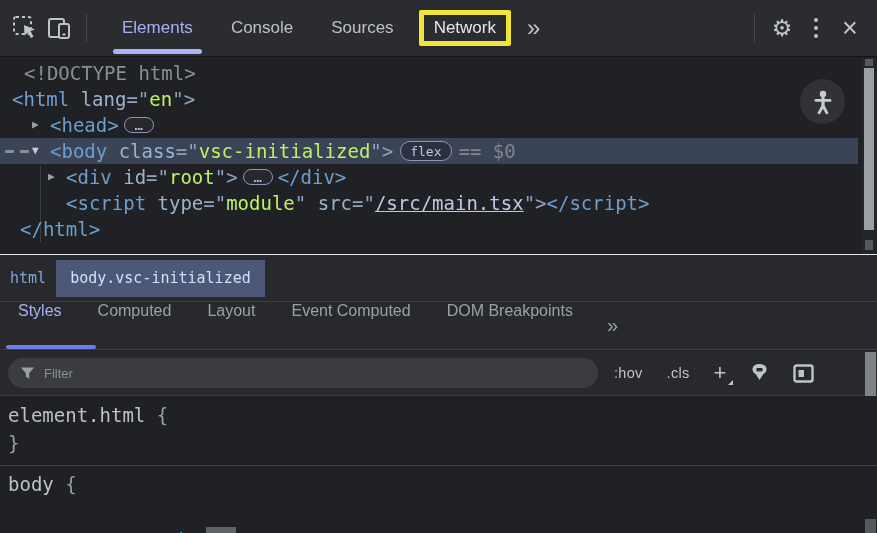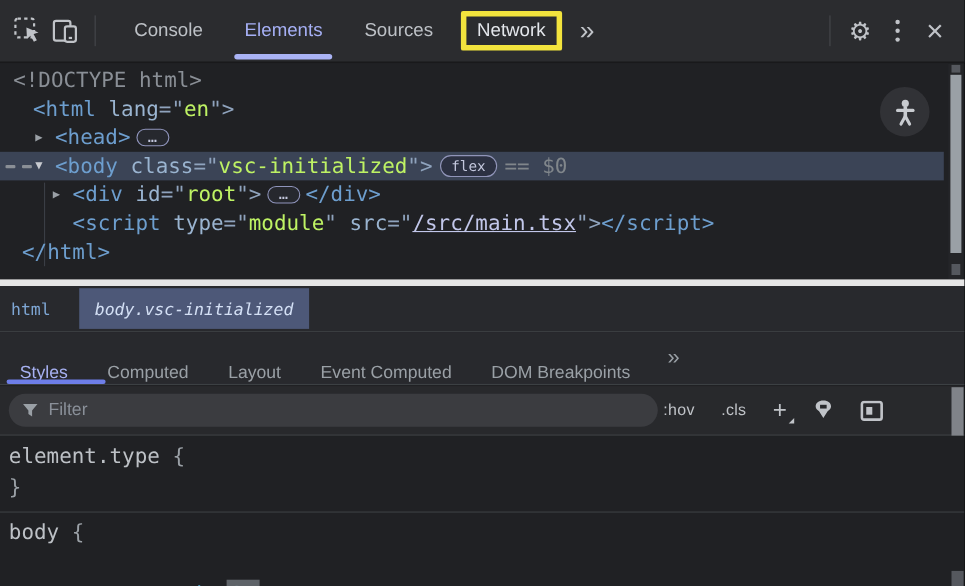--- a/index.html
+++ b/index.html
@@ -79,57 +79,57 @@
   }
   
   .dom-scrollbar { position:absolute; top:0; right:1px; width:14px; height:196px; background:#242528; }
   .dom-scroll-thumb { position:absolute; left:2px; top:10px; width:10px; height:162px; background:#9aa0a6; }
   .dom-scroll-capT { position:absolute; left:3px; top:1px; width:8px; height:7px; background:#55585e; }
   .dom-scroll-capB { position:absolute; left:3px; bottom:4px; width:8px; height:10px; background:#55585e; }
 
   
   .crumb-bar {
     position:absolute; top:254px; left:0; width:877px; height:48px;
-    background:#28292d; border-top:6px solid #e5e5e5; border-bottom:1px solid #3c4043;
+    background:#28292d; border-top:1px solid #e5e5e5; border-bottom:1px solid #3c4043;
     display:flex; align-items:center;
     font-family:"DejaVu Sans Mono", monospace; font-size:15px;
   }
   .crumb { padding:0 10px; color:#7ea6d4; }
   .crumb.selected {
-    margin-left:16px; height:37px; display:flex; align-items:center;
-    background:#4d5878; color:#d4e0f5; padding:0 14px;font-style:italic;
+    height:37px; display:flex; align-items:center;
+    background:#4d5878; color:#d4e0f5; padding:0 14px;
   }
 
   
   .styles-tabs {
     position:absolute; top:302px; left:0; width:877px; height:48px;
     background:#28292d; border-bottom:1px solid #3c4043;
     display:flex; align-items:center; padding-left:4px;
   }
-  .stab { position:relative; height:100%; display:flex; align-items:flex-end; padding:0 22px 0 14px; font-size:16px; color:#9aa0a6; }
+  .stab { position:relative; height:100%; display:flex; align-items:flex-start; padding:0 22px 0 14px; font-size:16px; color:#9aa0a6; }
   .stab.active { color:#a7b1f2; }
   .stab.active .stab-underline { position:absolute; left:2px; bottom:0; width:90px; height:4px; background:#6e7ee8; border-radius:2px; }
   .stab-more { font-size:20px; color:#9aa0a6; padding-left:12px; }
 
   
   .filter-bar {
     position:absolute; top:351px; left:0; width:877px; height:45px;
     background:#28292c; border-bottom:1px solid #3c4043;
     display:flex; align-items:center;
   }
   .filter-pill {
     margin-left:8px; width:590px; height:30px; border-radius:15px;
     background:#3b3c40; display:flex; align-items:center; padding:0 12px; gap:9px;
   }
   .filter-input {
     background:transparent; border:none; outline:none; color:#c7cbd1;
-    font-family:"Liberation Sans", sans-serif; font-size:16px; width:500px;
+    font-family:"Liberation Sans", sans-serif; font-size:13px; width:500px;
   }
   .filter-input::placeholder { color:#8a9099; }
-  .style-toggles { display:flex; align-items:center; gap:24px; margin-left:5px; color:#c0c3c8; font-size:14.5px; }
+  .style-toggles { display:flex; align-items:center; gap:24px; margin-left:16px; color:#c0c3c8; font-size:14.5px; }
   .toggle-text { letter-spacing:.3px; }
   .plus-wrap { position:relative; font-size:22px; line-height:1; color:#c0c3c8; }
   .plus-corner { position:absolute; right:-7px; bottom:-1px; width:0; height:0;
     border-left:5px solid transparent; border-bottom:5px solid #c0c3c8; }
 
   
   .styles-content {
     position:absolute; top:397px; left:0; width:877px; height:136px;
     background:#202124; overflow:hidden;
     font-family:"DejaVu Sans Mono", monospace; font-size:19px; line-height:28px;
@@ -167,26 +167,26 @@
     <div class="tb-iconbtn">
       <svg width="28" height="28" viewBox="0 0 28 28">
         <rect x="4" y="5" width="15" height="18" rx="2" fill="none" stroke="#c0c3c8" stroke-width="2"></rect>
         <rect x="14" y="10" width="10" height="14" rx="2" fill="#2b2c2f" stroke="#c0c3c8" stroke-width="2"></rect>
         <rect x="17.5" y="19.5" width="3" height="2" fill="#c0c3c8"></rect>
       </svg>
     </div>
     <div class="tb-sep"></div>
 
     <nav class="tabs">
-      <div class="tab">
-        <span>Console</span>
-      </div>
       <div class="tab active">
         <span>Elements</span>
         <span class="tab-underline"></span>
+      </div>
+      <div class="tab">
+        <span>Console</span>
       </div>
       <div class="tab">
         <span>Sources</span>
       </div>
       <div class="tab hl-network">
         <span class="hl-box">
           <span>Network</span>
         </span>
       </div>
       <div class="more-tabs">»</div>
@@ -207,25 +207,25 @@
       <div class="tb-iconbtn">
         <span class="close-glyph">×</span>
       </div>
     </div>
   </header>
 
   <section class="dom-panel">
     <div class="indent-guide"></div>
     <div class="dom-inner">
 
+      <div class="dom-row" style="padding-left:24px">
+        <span class="gray">&lt;!DOCTYPE html&gt;</span>
+      </div>
+
       <div class="dom-row" style="padding-left:12px">
-        <span class="gray">&lt;!DOCTYPE html&gt;</span>
-      </div>
-
-      <div class="dom-row" style="padding-left:30px">
         <span class="tag">&lt;html</span><span class="attr"> lang</span><span class="punc">="</span><span class="val">en</span><span class="punc">"&gt;</span>
       </div>
 
       <div class="dom-row" style="padding-left:32px">
         <span class="twisty">▶</span><span class="tag">&lt;head&gt;</span><span class="ellipsis-badge">…</span>
       </div>
 
       <div class="dom-row selected" style="padding-left:32px">
         <span class="gutter-marks"><i></i><i></i></span>
         <span class="twisty open">▼</span><span class="tag">&lt;body</span><span class="attr"> class</span><span class="punc">="</span><span class="val">vsc-initialized</span><span class="punc">"&gt;</span><span class="pill-badge">flex</span><span class="eqgray">== $0</span>
@@ -308,21 +308,21 @@
         <rect x="1.5" y="1.5" width="18" height="16" rx="2" fill="none" stroke="#c0c3c8" stroke-width="2.4"></rect>
         <rect x="5.5" y="6" width="5.5" height="7" fill="#c0c3c8"></rect>
       </svg>
     </div>
   </div>
 
   <section class="styles-content">
 
     <div class="rule-block">
       <div>
-        <span class="selector">element.type</span><span class="brace"> </span><span class="brace">{</span>
+        <span class="selector">element.html</span><span class="brace"> </span><span class="brace">{</span>
       </div>
       <div>
         <span class="brace">}</span>
       </div>
     </div>
 
     <div class="rule-block">
       <div>
         <span class="selector">body</span><span class="brace"> </span><span class="brace">{</span>
       </div>

